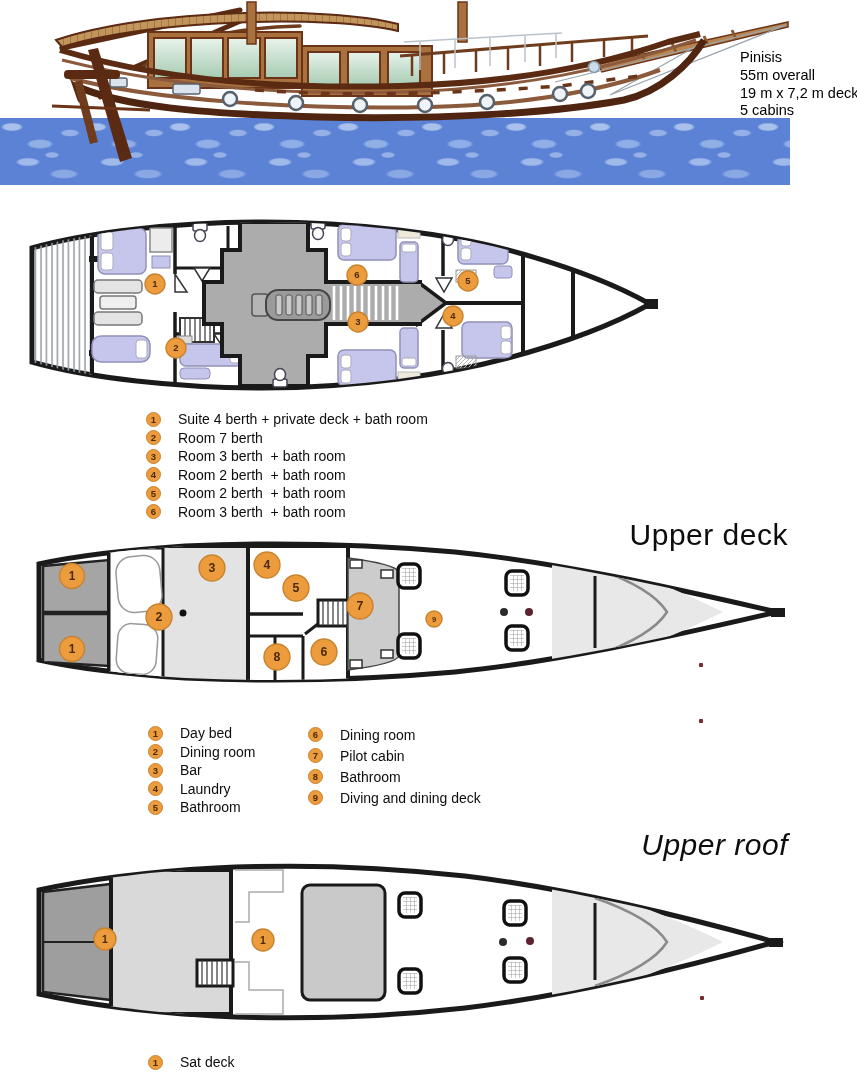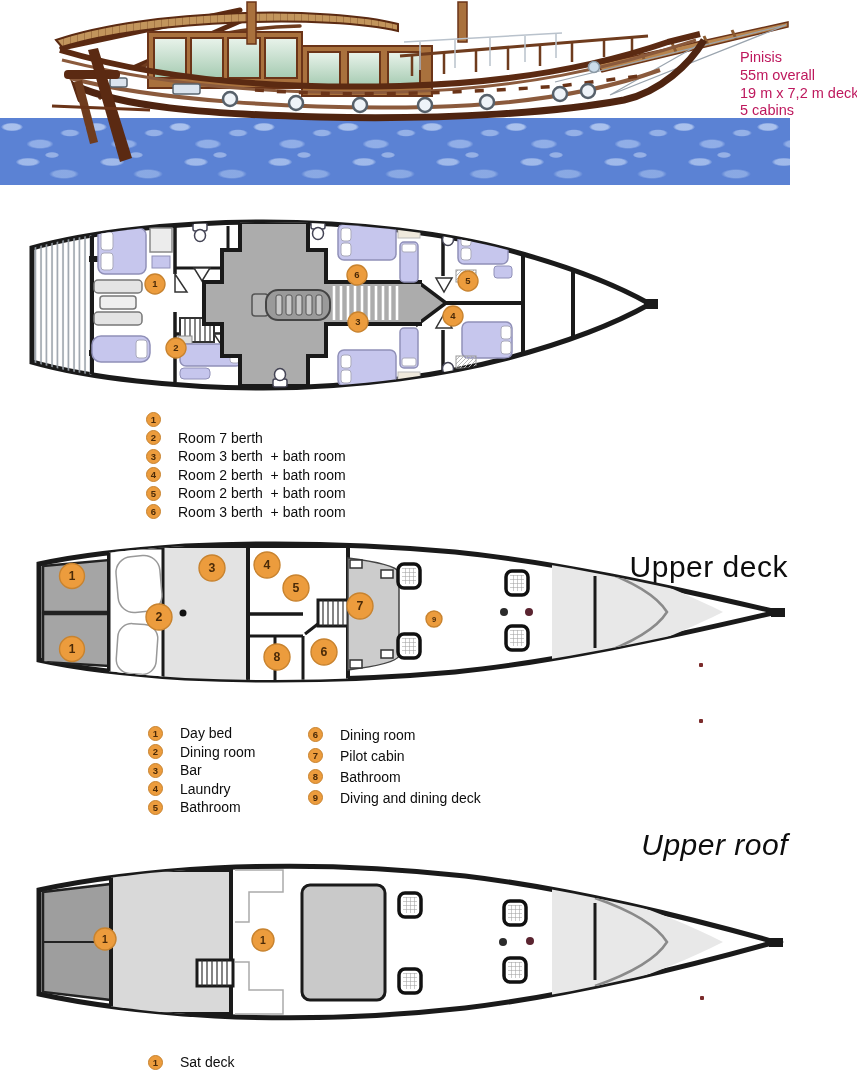--- a/index.html
+++ b/index.html
@@ -1,37 +1,37 @@
 <!DOCTYPE html>
 <html><head>
 <meta charset="utf-8">
 <style>
   html,body{margin:0;padding:0;background:#fff;}
   body{width:857px;height:1073px;position:relative;overflow:hidden;
        font-family:"Liberation Sans", sans-serif;color:#111;}
   .abs{position:absolute;}
 
   
-  .boat-specs{left:740px;top:49px;font-size:14.5px;line-height:17.8px;color:#be185d;white-space:nowrap;}
+  .boat-specs{left:740px;top:49px;font-size:14.5px;line-height:17.8px;color:#000000;white-space:nowrap;}
 
   
   .water{left:0;top:118px;width:790px;height:67px;
     background:
       radial-gradient(ellipse 18px 7px at 12px 9px,  rgba(222,234,252,.60) 0 45%, transparent 62%),
       radial-gradient(ellipse 22px 8px at 40px 26px, rgba(188,209,246,.55) 0 45%, transparent 62%),
       radial-gradient(ellipse 16px 6px at 70px 15px, rgba(206,222,249,.50) 0 45%, transparent 62%),
       radial-gradient(ellipse 20px 7px at 28px 44px, rgba(216,230,251,.55) 0 45%, transparent 62%),
       radial-gradient(ellipse 24px 8px at 64px 56px, rgba(184,206,242,.50) 0 45%, transparent 62%),
       radial-gradient(ellipse 12px 5px at 52px 37px, rgba(222,234,252,.45) 0 45%, transparent 62%),
       var(--water,#5B82D4);
     background-size:84px 66px;}
 
   
   .deck-title{width:230px;text-align:right;font-size:30px;letter-spacing:0.5px;color:#0d0d0d;}
-  #title-upper-deck{left:558px;top:518px;margin-top:32px;}
+  #title-upper-deck{left:558px;top:518px;}
   #title-upper-roof{left:558px;top:828px;font-style:italic;}
 
   
   .legend{display:flex;flex-direction:column;}
   .legend-row{display:flex;align-items:center;gap:17px;height:18.5px;}
   .legend.col2 .legend-row{height:21px;}
   .lmark{width:15px;height:15px;min-width:15px;border-radius:50%;
          background:var(--marker-fill,#EC9C3D);border:1px solid var(--marker-border,#C8832F);
          color:var(--marker-text,#4A2A08);font-size:9.5px;font-weight:bold;
          display:flex;align-items:center;justify-content:center;box-sizing:border-box;}
@@ -284,20 +284,21 @@
       <circle cx="440" cy="65" r="10" fill="#EC9C3D" stroke="#C8832F" stroke-width="1.4"></circle>
       <text x="440" y="65" text-anchor="middle" dy="0.36em" font-size="9.5" font-weight="bold" fill="#4A2A08">5</text>
       <circle cx="329" cy="59" r="10" fill="#EC9C3D" stroke="#C8832F" stroke-width="1.4"></circle>
       <text x="329" y="59" text-anchor="middle" dy="0.36em" font-size="9.5" font-weight="bold" fill="#4A2A08">6</text>
     </g>
 </svg>
 
 <div class="abs legend" id="legend-lower">
     <div class="legend-row">
       <span class="lmark">1</span>
+      <span class="llabel">Suite 4 berth + private deck + bath room</span>
     </div>
     <div class="legend-row">
       <span class="lmark">2</span>
       <span class="llabel">Room 7 berth</span>
     </div>
     <div class="legend-row">
       <span class="lmark">3</span>
       <span class="llabel">Room 3 berth  + bath room</span>
     </div>
     <div class="legend-row">

